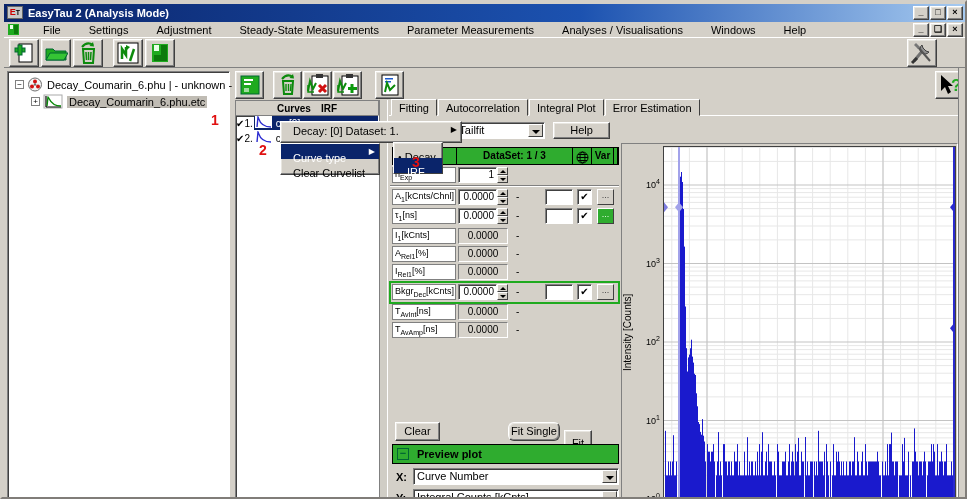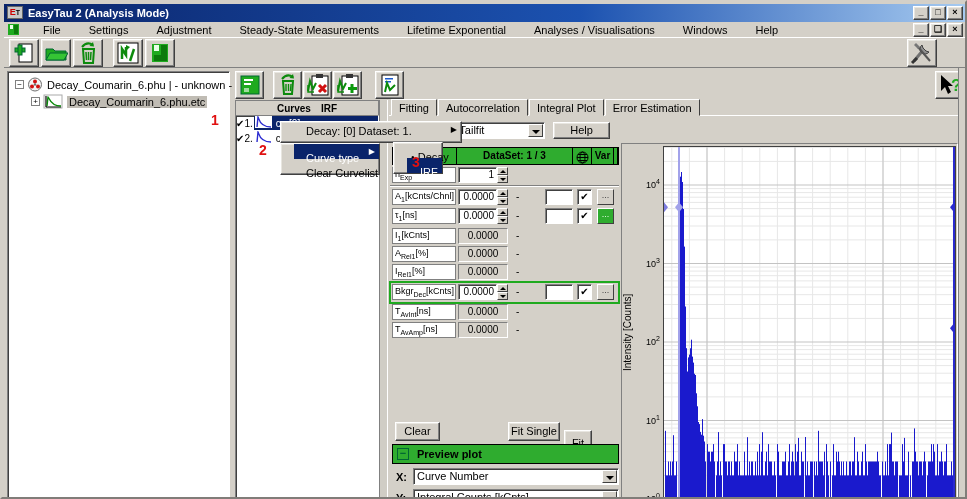--- a/index.html
+++ b/index.html
@@ -24,21 +24,21 @@
   .panel-white { background:#ffffff; border:1px solid; border-color:#808080 #ffffff #ffffff #808080;
                  box-shadow: inset 1px 1px 0 #404040; }
   .tree-row { position:absolute; display:flex; align-items:center; font-size:11px; white-space:nowrap; }
   .expander { width:9px; height:9px; background:#fff; border:1px solid #808080; font-size:8px;
               line-height:7px; text-align:center; color:#000; margin-right:3px; }
   .tab { display:inline-block; padding:2px 7px 1px 7px; font-size:11px; background:#d4d0c8;
          border:1px solid; border-color:#ffffff #404040 #d4d0c8 #ffffff; margin-right:1px; }
   .tab.active { background:#d4d0c8; border-bottom-color:#d4d0c8; position:relative; top:0; font-weight:normal; }
   .menu3d { background:#d4d0c8; border:1px solid; border-color:#ffffff #404040 #404040 #ffffff;
             box-shadow: inset -1px -1px 0 #808080, inset 1px 1px 0 #e8e6e0; z-index:40; }
-  .mi { font-size:11px; color:#000; padding:8px 6px 2px 12px; position:relative; white-space:nowrap;margin-left:13px; }
+  .mi { font-size:11px; color:#000; padding:8px 6px 2px 12px; position:relative; white-space:nowrap; }
   .mi.hl { background:#0a246a; color:#fff; }
   .mi .arrow { position:absolute; right:4px; top:3px; font-size:8px; }
   .annot { position:absolute; color:#e01010; font-size:14px; font-weight:bold; z-index:60; }
   .cell-label { position:absolute; background:#fff; border:1px solid #808080; font-size:9px;
                 padding:1px 1px 0 2px; height:16px; white-space:nowrap; overflow:hidden; }
   .cell-label sub { font-size:7px; }
   .editbox { position:absolute; background:#fff; border:1px solid; border-color:#808080 #fff #fff #808080;
              box-shadow:inset 1px 1px 0 #404040; font-size:10px; text-align:right; padding:1px 2px 0 0; height:16px; }
   .rocell { position:absolute; background:#d6d2ca; border:1px solid; border-color:#808080 #fff #fff #808080;
             font-size:10px; text-align:center; padding-top:1px; height:16px; }
@@ -85,21 +85,21 @@
         <rect x="1" y="1" width="11" height="11" fill="#1faa1f"></rect>
         <rect x="7" y="2" width="4" height="9" fill="#0c7a0c"></rect>
         <rect x="3" y="2" width="3" height="4" fill="#e8ffe8"></rect>
       </svg>
   </span>
   <span id="menu-items" style="display:flex;margin-left:32px;gap:14px;">
       <span class="menu-item">File</span>
       <span class="menu-item">Settings</span>
       <span class="menu-item">Adjustment</span>
       <span class="menu-item">Steady-State Measurements</span>
-      <span class="menu-item">Lifetime Exponential</span>
+      <span class="menu-item">Parameter Measurements</span>
       <span class="menu-item">Analyses / Visualisations</span>
       <span class="menu-item">Windows</span>
       <span class="menu-item">Help</span>
     </span>
   <span style="flex:1"></span>
   <span class="winbtn raised">_</span>
   <span class="winbtn raised">❏</span>
   <span class="winbtn raised" style="margin-right:2px;">×</span>
 </div>
 
@@ -335,21 +335,21 @@
     <div class="cell-label" style="left: 390px; top: 302px; width: 64px;"><span>T</span><sub>AvInt</sub><span>[ns]</span></div>
     <div class="rocell" style="left: 456px; top: 302px; width: 50px;">0.0000</div>
     <span class="abs" style="left: 514px; top: 304px; font-size: 10px;">-</span>
     <div class="cell-label" style="left: 390px; top: 320px; width: 64px;"><span>T</span><sub>AvAmp</sub><span>[ns]</span></div>
     <div class="rocell" style="left: 456px; top: 320px; width: 50px;">0.0000</div>
     <span class="abs" style="left: 514px; top: 322px; font-size: 10px;">-</span>
     <div class="abs" style="left: 388px; top: 183px; width: 229px; height: 2px; border-top: 1px solid rgb(128, 128, 128); border-bottom: 1px solid rgb(255, 255, 255);"></div>
   </div>
 
 <div class="btn" style="left:393px;top:420px;width:45px;height:19px;padding-top:2px;">Clear</div>
-<div class="btn" style="left:506px;top:420px;width:52px;height:19px;padding-top:2px;">Fit Single</div>
+<div class="btn" style="left:506px;top:420px;width:52px;height:19px;padding-top:2px;border-radius:6px;">Fit Single</div>
 <div class="btn" style="left:562px;top:428px;width:28px;height:19px;padding-top:6px;">Fit All</div>
 
 <div class="abs greenbar" style="left:390px;top:442px;width:227px;height:20px;display:flex;align-items:center;">
   <span style="width:12px;height:12px;margin-left:4px;background:#2fac2f;border:1px solid #063;color:#063;font-size:11px;line-height:9px;text-align:center;font-weight:bold;">−</span>
   <span style="margin-left:8px;font-size:11px;font-weight:bold;color:#000;">Preview plot</span>
 </div>
 <span class="abs" style="left:394px;top:469px;font-size:11px;font-weight:bold;">X:</span>
 <div class="abs select" style="left:411px;top:466px;width:206px;height:17px;">
   <span>Curve Number</span><span class="dd"></span>
 </div>

